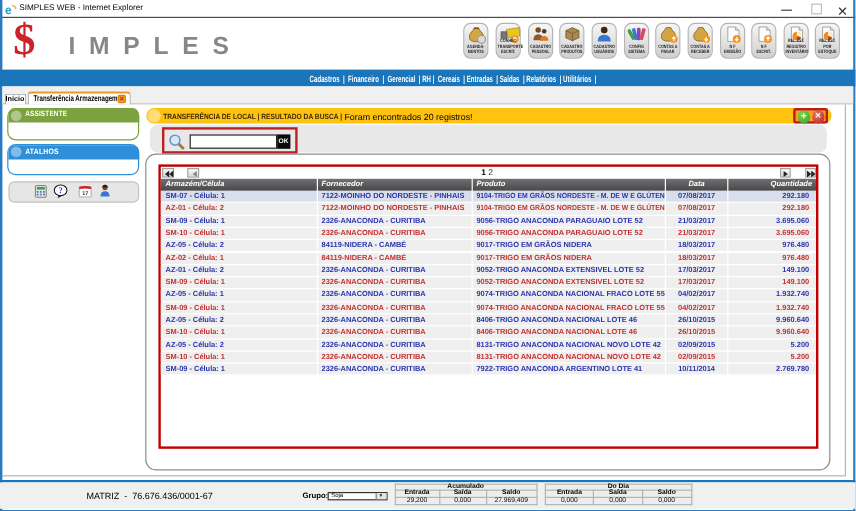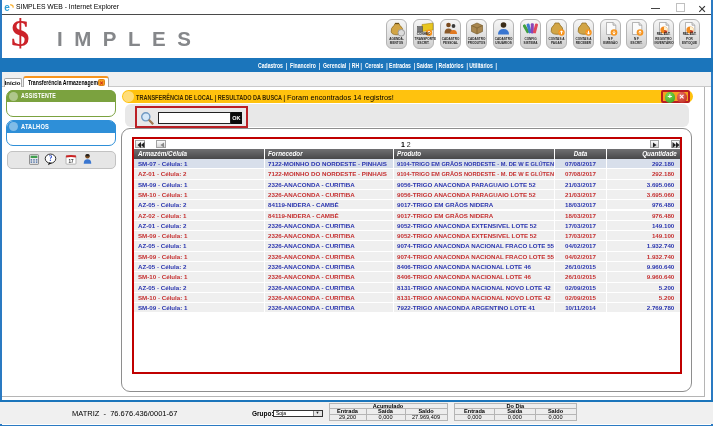--- a/index.html
+++ b/index.html
@@ -103,21 +103,21 @@
   </div>
 <div class="abs sb-box" id="sb2">
     <div class="hd"><span class="circ"></span><span class="ht" style="transform: scaleX(0.878862);">ATALHOS</span></div>
   </div>
 <div class="abs" id="iconbar"></div>
 
 <div class="abs" id="ybar">
     <span class="circ"></span>
   </div>
 <div class="abs" id="yt1" style="transform: scaleX(0.881657);">TRANSFERÊNCIA DE LOCAL | RESULTADO DA BUSCA |</div>
-<div class="abs" id="yt2">Foram encontrados 14 registros!</div>
+<div class="abs" id="yt2">Foram encontrados 20 registros!</div>
 <div class="abs" id="plusbox">
     <span class="g">+</span>
     <span class="r">✕</span>
   </div>
 
 <div class="abs" id="searchstrip"></div>
 <div class="abs" id="searchbox">
  <svg style="position:absolute;left:3px;top:3px" width="15" height="15" viewBox="0 0 15 15">
   <circle cx="5.8" cy="5.8" r="4.1" fill="#d5e8f8" stroke="#7099c2" stroke-width="1.4"></circle>
   <path d="M8.8 8.8 L13.2 13.2" stroke="#a07850" stroke-width="2.3"></path>

